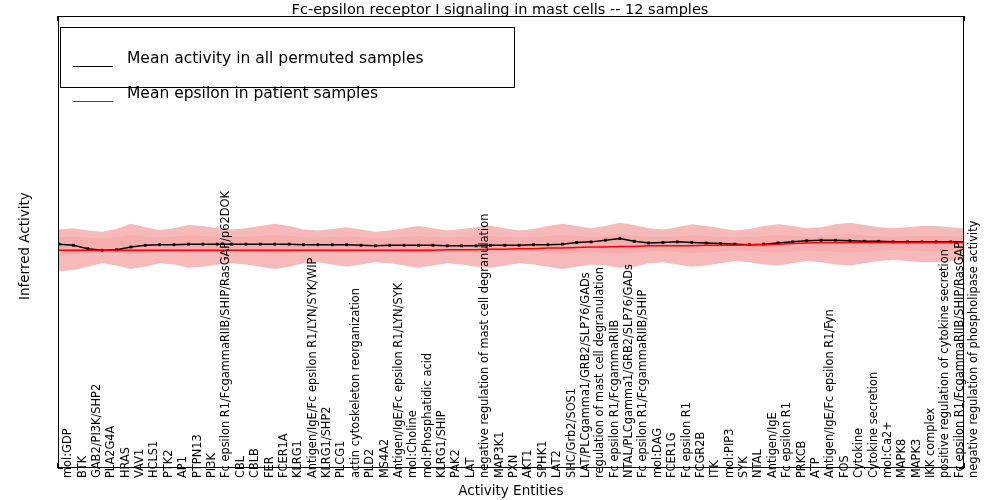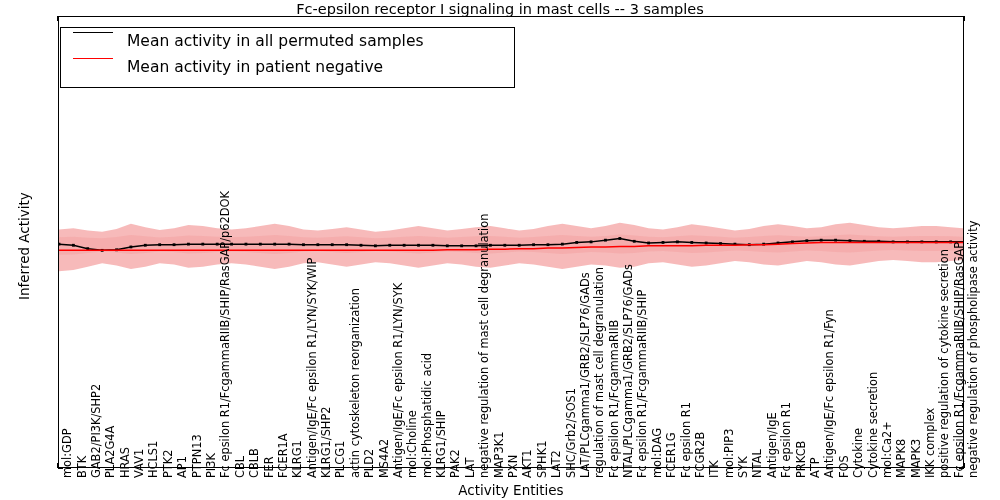--- a/index.html
+++ b/index.html
@@ -47,33 +47,33 @@
     transform-origin:0 0;transform:rotate(-90deg);
     color:#000;
   }
 
   
   #legend{
     position:absolute;left:60px;top:27px;width:455px;height:61px;
     border:1.2px solid #000;background:#fff;box-sizing:border-box;
     padding:4px 8px;
   }
-  .legend-row{display:flex;align-items:flex-start;height:26px;}
+  .legend-row{display:flex;align-items:flex-end;height:26px;margin-top:9px;}
   .legend-swatch{width:40px;height:0;border-top:1.6px solid #000;margin:0 14px 0 4px;}
   .legend-swatch.red{border-top-color:#ff0000;}
   .legend-text{font-size:15.5px;white-space:nowrap;}
 
   svg{display:block;}
 </style>
 </head>
 <body>
 
 <div id="figure">
 
-  <div id="chart-title">Fc-epsilon receptor I signaling in mast cells -- 3 samples</div>
+  <div id="chart-title">Fc-epsilon receptor I signaling in mast cells -- 12 samples</div>
 
   <div id="ylabel">Inferred Activity</div>
   <div id="xlabel">Activity Entities</div>
 
   <div id="yticks-layer">
       <div class="ytickmark" style="top: 467.5px;"></div>
       <div class="ytickmark r" style="top: 467.5px;"></div>
       <div class="ytickmark" style="top: 411px;"></div>
       <div class="ytickmark r" style="top: 411px;"></div>
       <div class="ytickmark" style="top: 354.5px;"></div>
@@ -252,17 +252,17 @@
       <div class="xcat" style="left: 968.2px; top: 478px;">negative regulation of phospholipase activity</div>
     </div>
 
   <div id="legend">
     <div class="legend-row">
       <span class="legend-swatch"></span>
       <span class="legend-text">Mean activity in all permuted samples</span>
     </div>
     <div class="legend-row">
       <span class="legend-swatch red"></span>
-      <span class="legend-text">Mean activity in patient negative</span>
+      <span class="legend-text">Mean epsilon in patient samples</span>
     </div>
   </div>
 
 </div>
 
 </body></html>

